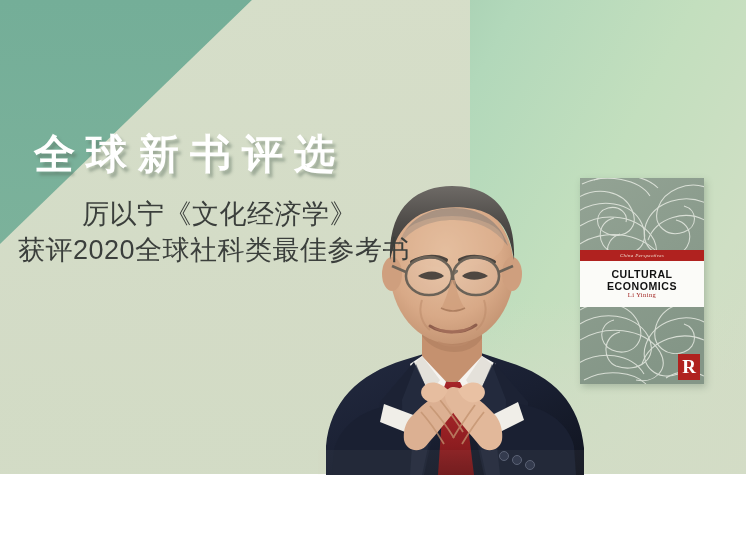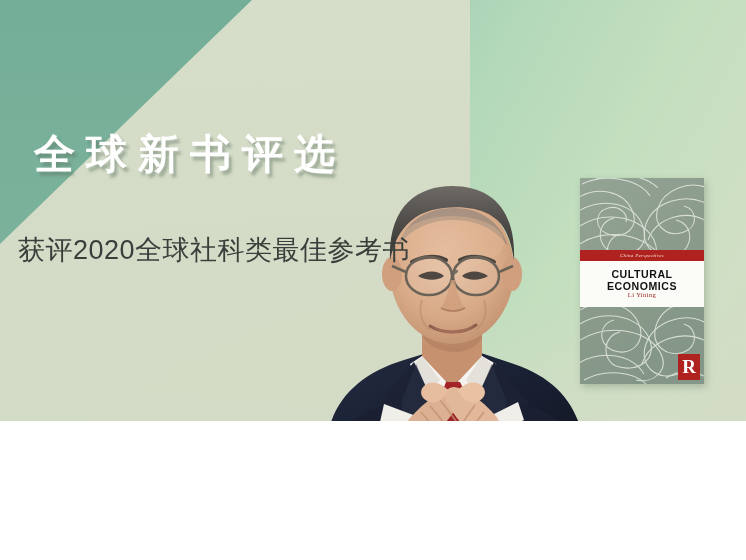--- a/index.html
+++ b/index.html
@@ -7,21 +7,21 @@
     padding: 0;
     background: #ffffff;
   }
   body {
     font-family: "Liberation Sans", sans-serif;
   }
 
   #banner {
     position: relative;
     width: 746px;
-    height: 421px;
+    height: 560px;
     overflow: hidden;
     background: #ffffff;
   }
 
   
   .bg-green {
     position: absolute;
     left: 0; top: 0;
     width: 746px;
     height: 474px;
@@ -340,20 +340,21 @@
           <circle cx="212" cy="315" r="4.5"></circle>
         </g>
 
         <rect x="0" y="300" width="272" height="25" fill="#d3dcc6" opacity="0.05"></rect>
       </g>
     </svg>
   </div>
 
   <div class="headline">全球新书评选</div>
 
+  <div class="subline-1">厉以宁《文化经济学》</div>
 
   <div class="subline-2">获评2020全球社科类最佳参考书</div>
 
   <div class="book">
 
     <div class="book-art">
       <svg width="124" height="206" viewBox="0 0 124 206" xmlns="http://www.w3.org/2000/svg">
         <defs>
           <linearGradient id="coverG" x1="0" y1="0" x2="0.4" y2="1">
             <stop offset="0%" stop-color="#93a394"></stop>

